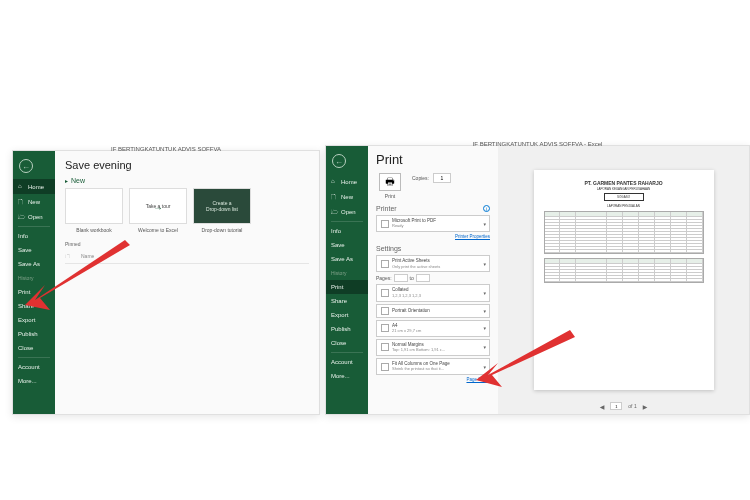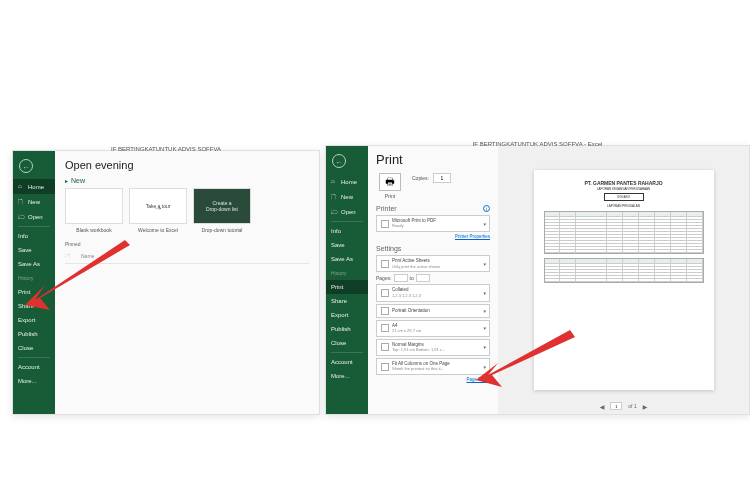--- a/index.html
+++ b/index.html
@@ -118,21 +118,21 @@
       </div>
     <div class="sb-sep"></div>
     <div class="sb-item">
         <span>Account</span>
       </div>
     <div class="sb-item">
         <span>More...</span>
       </div>
   </div>
   <div class="content-left">
-    <div class="heading">Open evening</div>
+    <div class="heading">Save evening</div>
     <div class="subhead">New</div>
     <div class="tmpl-row">
       <div class="tmpl">
         <div class="tmpl-thumb"></div>
         <div class="tmpl-lbl">Blank workbook</div>
       </div>
       <div class="tmpl">
         <div class="tmpl-thumb arrow">
             <span style="position:absolute">Take a tour</span>
           </div>

